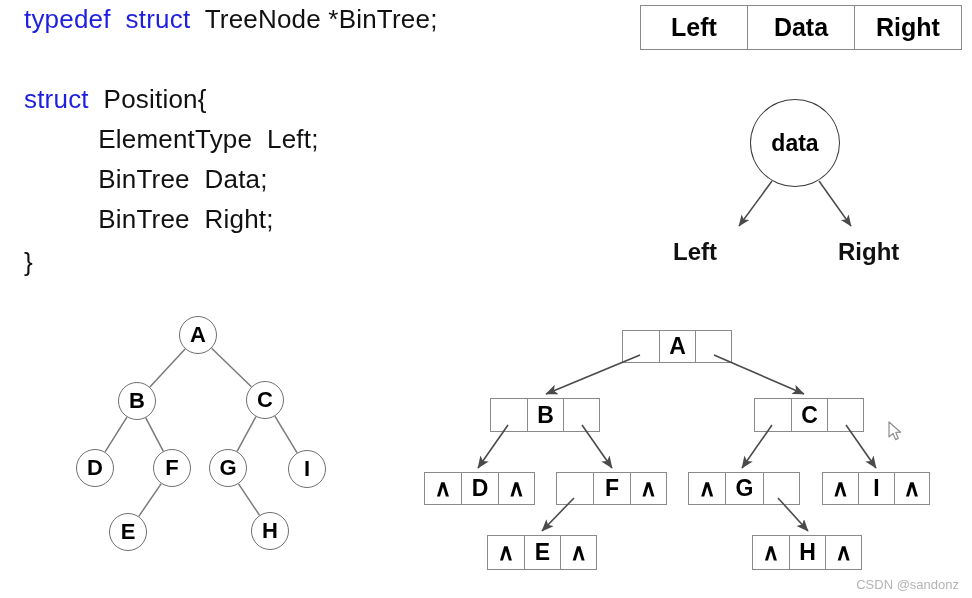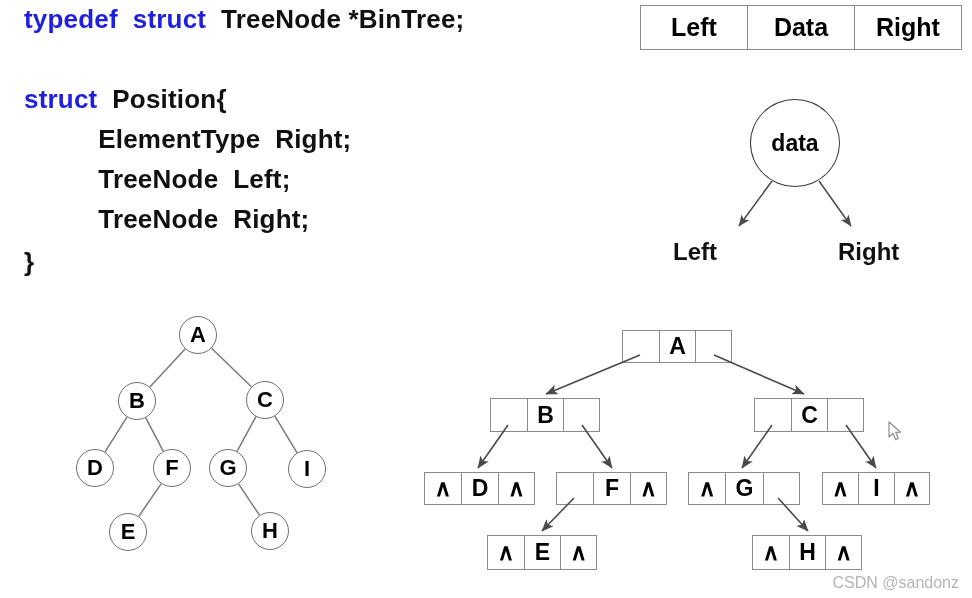--- a/index.html
+++ b/index.html
@@ -23,21 +23,21 @@
     position: absolute;
     left: 24px;
     top: 2px;
     width: 600px;
     height: 290px;
   }
   .code-line {
     position: absolute;
     white-space: pre;
     font-family: "Liberation Sans", sans-serif;
-    font-weight: bold;
+    font-weight: normal;
     font-size: 26px;
     color: #111111;
     letter-spacing: 0.2px;
   }
   .kw {
     color: #1f1fe0;
   }
 
   
   .cellbox {
@@ -124,44 +124,44 @@
     width: 972px;
     height: 598px;
     pointer-events: none;
   }
 
   #watermark {
     position: absolute;
     right: 13px;
     bottom: 6px;
     font-family: "Liberation Sans", sans-serif;
-    font-size: 16px;
+    font-size: 13px;
     color: #b4b4b4;
     white-space: nowrap;
   }
 
   #cursor {
     position: absolute;
     left: 888px;
     top: 421px;
     width: 16px;
     height: 22px;
   }
 </style>
 </head>
 <body>
 
 <div id="stage">
 
   <div id="code-block">
       <div class="code-line" style="top: 2px; left: 0px;"><span class="kw">typedef</span><span>  </span><span class="kw">struct</span><span>  TreeNode *BinTree;</span></div>
       <div class="code-line" style="top: 82px; left: 0px;"><span class="kw">struct</span><span>  Position{</span></div>
-      <div class="code-line" style="top: 122px; left: 0px;"><span>          ElementType  Right;</span></div>
-      <div class="code-line" style="top: 162px; left: 0px;"><span>          TreeNode  Left;</span></div>
-      <div class="code-line" style="top: 202px; left: 0px;"><span>          TreeNode  Right;</span></div>
+      <div class="code-line" style="top: 122px; left: 0px;"><span>          ElementType  Left;</span></div>
+      <div class="code-line" style="top: 162px; left: 0px;"><span>          BinTree  Data;</span></div>
+      <div class="code-line" style="top: 202px; left: 0px;"><span>          BinTree  Right;</span></div>
       <div class="code-line" style="top: 245px; left: 0px;"><span>}</span></div>
     </div>
 
   <div class="cellbox" id="lr-table">
     <div class="cell">Left</div>
     <div class="cell">Data</div>
     <div class="cell">Right</div>
   </div>
 
   <div class="circle" id="data-circle">data</div>

